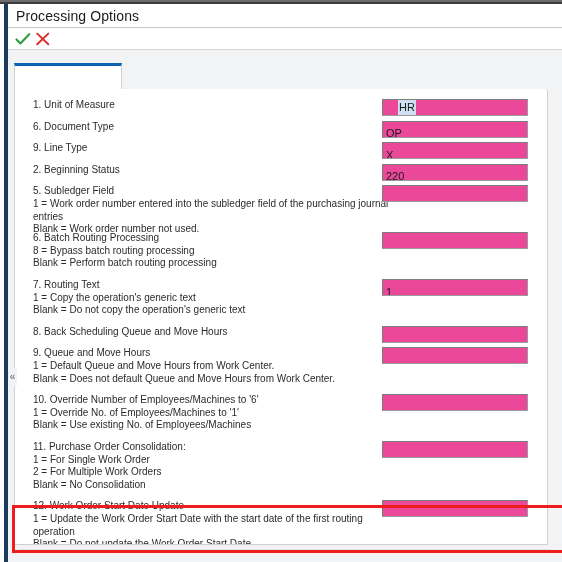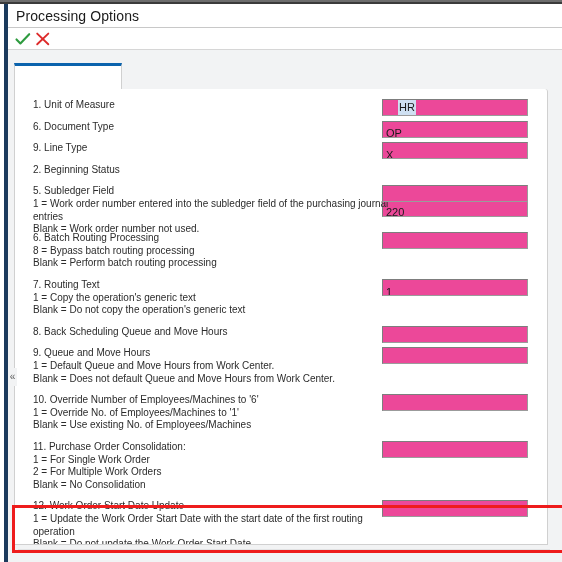--- a/index.html
+++ b/index.html
@@ -284,21 +284,21 @@
           <div class="opt-row" style="top: 31.6px;">
             <div class="opt-label">6. Document Type</div>
             <input class="opt-input" type="text" value="OP" style="top: 0px;">
           </div>
           <div class="opt-row" style="top: 53.2px;">
             <div class="opt-label">9. Line Type</div>
             <input class="opt-input" type="text" value="X" style="top: 0px;">
           </div>
           <div class="opt-row" style="top: 74.8px;">
             <div class="opt-label">2. Beginning Status</div>
-            <input class="opt-input" type="text" value="220" style="top: 0px; margin-top: 36px;">
+            <input class="opt-input" type="text" value="220" style="top: 0px;">
           </div>
           <div class="opt-row" style="top: 96.4px;">
             <div class="opt-label">5. Subledger Field
 1 = Work order number entered into the subledger field of the purchasing journal entries
 Blank = Work order number not used.</div>
             <input class="opt-input" type="text" value="" style="top: 0px;">
           </div>
           <div class="opt-row" style="top: 143.2px;">
             <div class="opt-label">6. Batch Routing Processing
 8 = Bypass batch routing processing

